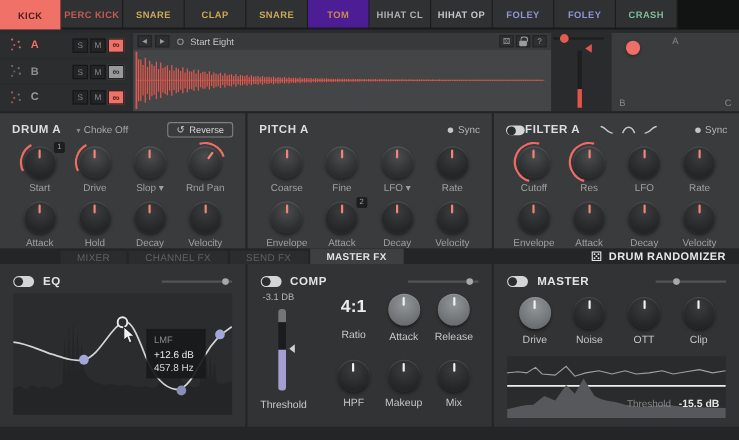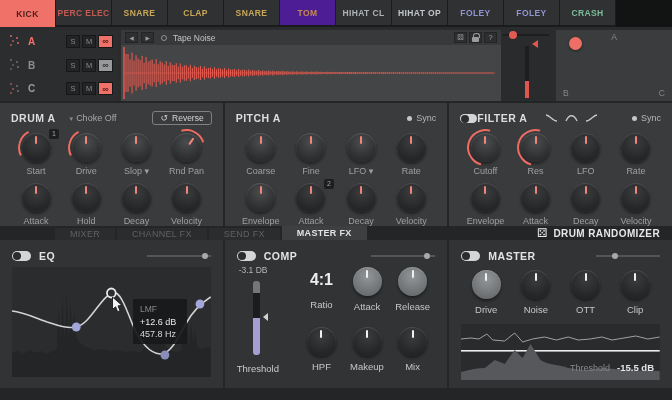--- a/index.html
+++ b/index.html
@@ -147,21 +147,21 @@
   .mtl { font-size:9px; color:#85878a; }
   .mtv { font-size:9.5px; font-weight:bold; color:#e4e5e6; }
 </style>
 </head>
 <body>
 
 <div class="app">
 
   <div class="tabbar">
     <div class="dtab sel" style="color: rgb(79, 33, 29); background: rgb(239, 113, 104);">KICK</div>
-    <div class="dtab" style="color: rgb(194, 91, 84); background: rgb(48, 49, 50);">PERC ELEC</div>
+    <div class="dtab" style="color: rgb(194, 91, 84); background: rgb(48, 49, 50);">PERC KICK</div>
     <div class="dtab" style="color: rgb(201, 169, 88); background: rgb(48, 49, 50);">SNARE</div>
     <div class="dtab" style="color: rgb(201, 169, 88); background: rgb(48, 49, 50);">CLAP</div>
     <div class="dtab" style="color: rgb(201, 169, 88); background: rgb(48, 49, 50);">SNARE</div>
     <div class="dtab" style="color: rgb(197, 138, 77); background: #4c1d95;">TOM</div>
     <div class="dtab" style="color: rgb(174, 178, 181); background: rgb(48, 49, 50);">HIHAT CL</div>
     <div class="dtab" style="color: rgb(194, 198, 201); background: rgb(48, 49, 50);">HIHAT OP</div>
     <div class="dtab" style="color: rgb(144, 148, 212); background: rgb(48, 49, 50);">FOLEY</div>
     <div class="dtab" style="color: rgb(144, 148, 212); background: rgb(48, 49, 50);">FOLEY</div>
     <div class="dtab" style="color: rgb(123, 189, 155); background: rgb(48, 49, 50);">CRASH</div>
     <div class="dtab" style="color: rgb(123, 189, 155); background: rgb(48, 49, 50); margin-top: 40px;">RIDE</div>
@@ -214,21 +214,21 @@
           <span class="linkbtn" style="background: rgb(239, 113, 104); color: rgb(79, 33, 29);">∞</span>
         </span>
       </div>
     </div>
 
     <div class="wavepanel">
       <div class="wavehead">
         <span class="navbtn">◀</span>
         <span class="navbtn">▶</span>
         <span class="circ"></span>
-        <span class="wavename">Tape Noise</span>
+        <span class="wavename">Start Eight</span>
         <span class="whicons">
           <span class="wico">⚄</span>
           <span class="wico">
               <span class="micro-lock"></span>
             </span>
           <span class="wico">?</span>
         </span>
       </div>
       <div class="wavebox">
         <svg id="wavesvg" width="100%" height="100%" viewBox="0 0 378 56" preserveAspectRatio="none">

